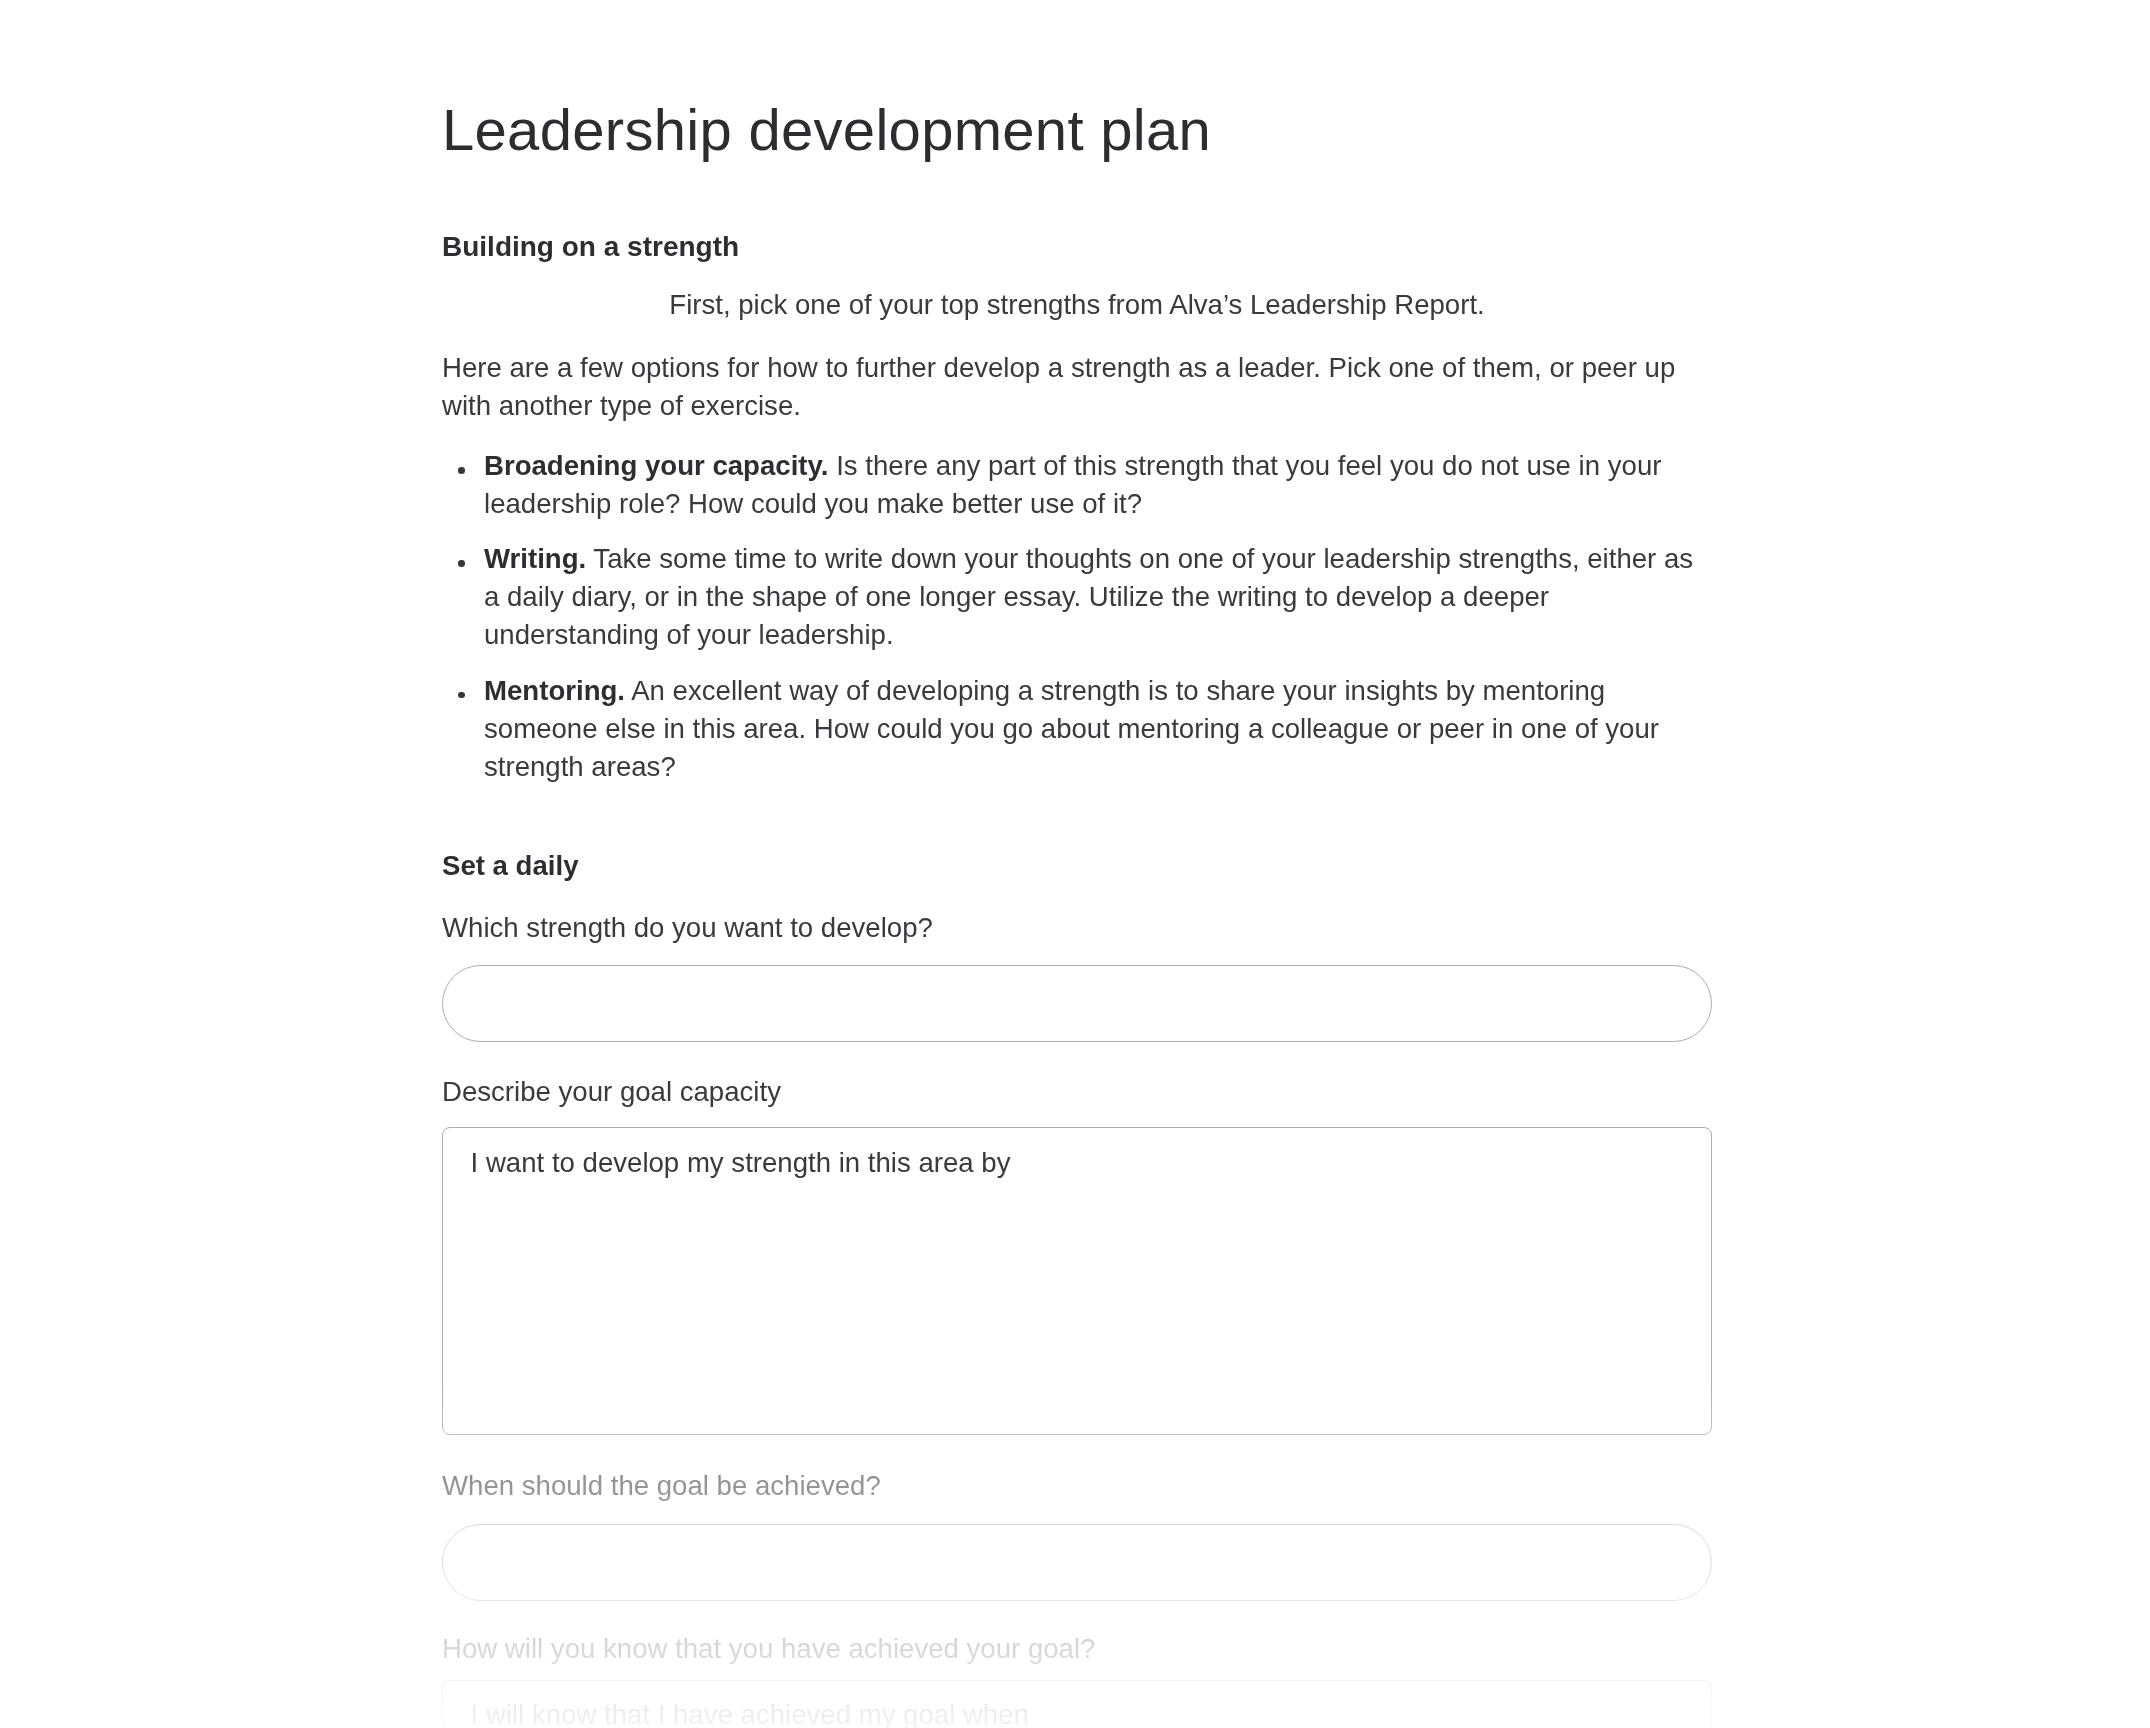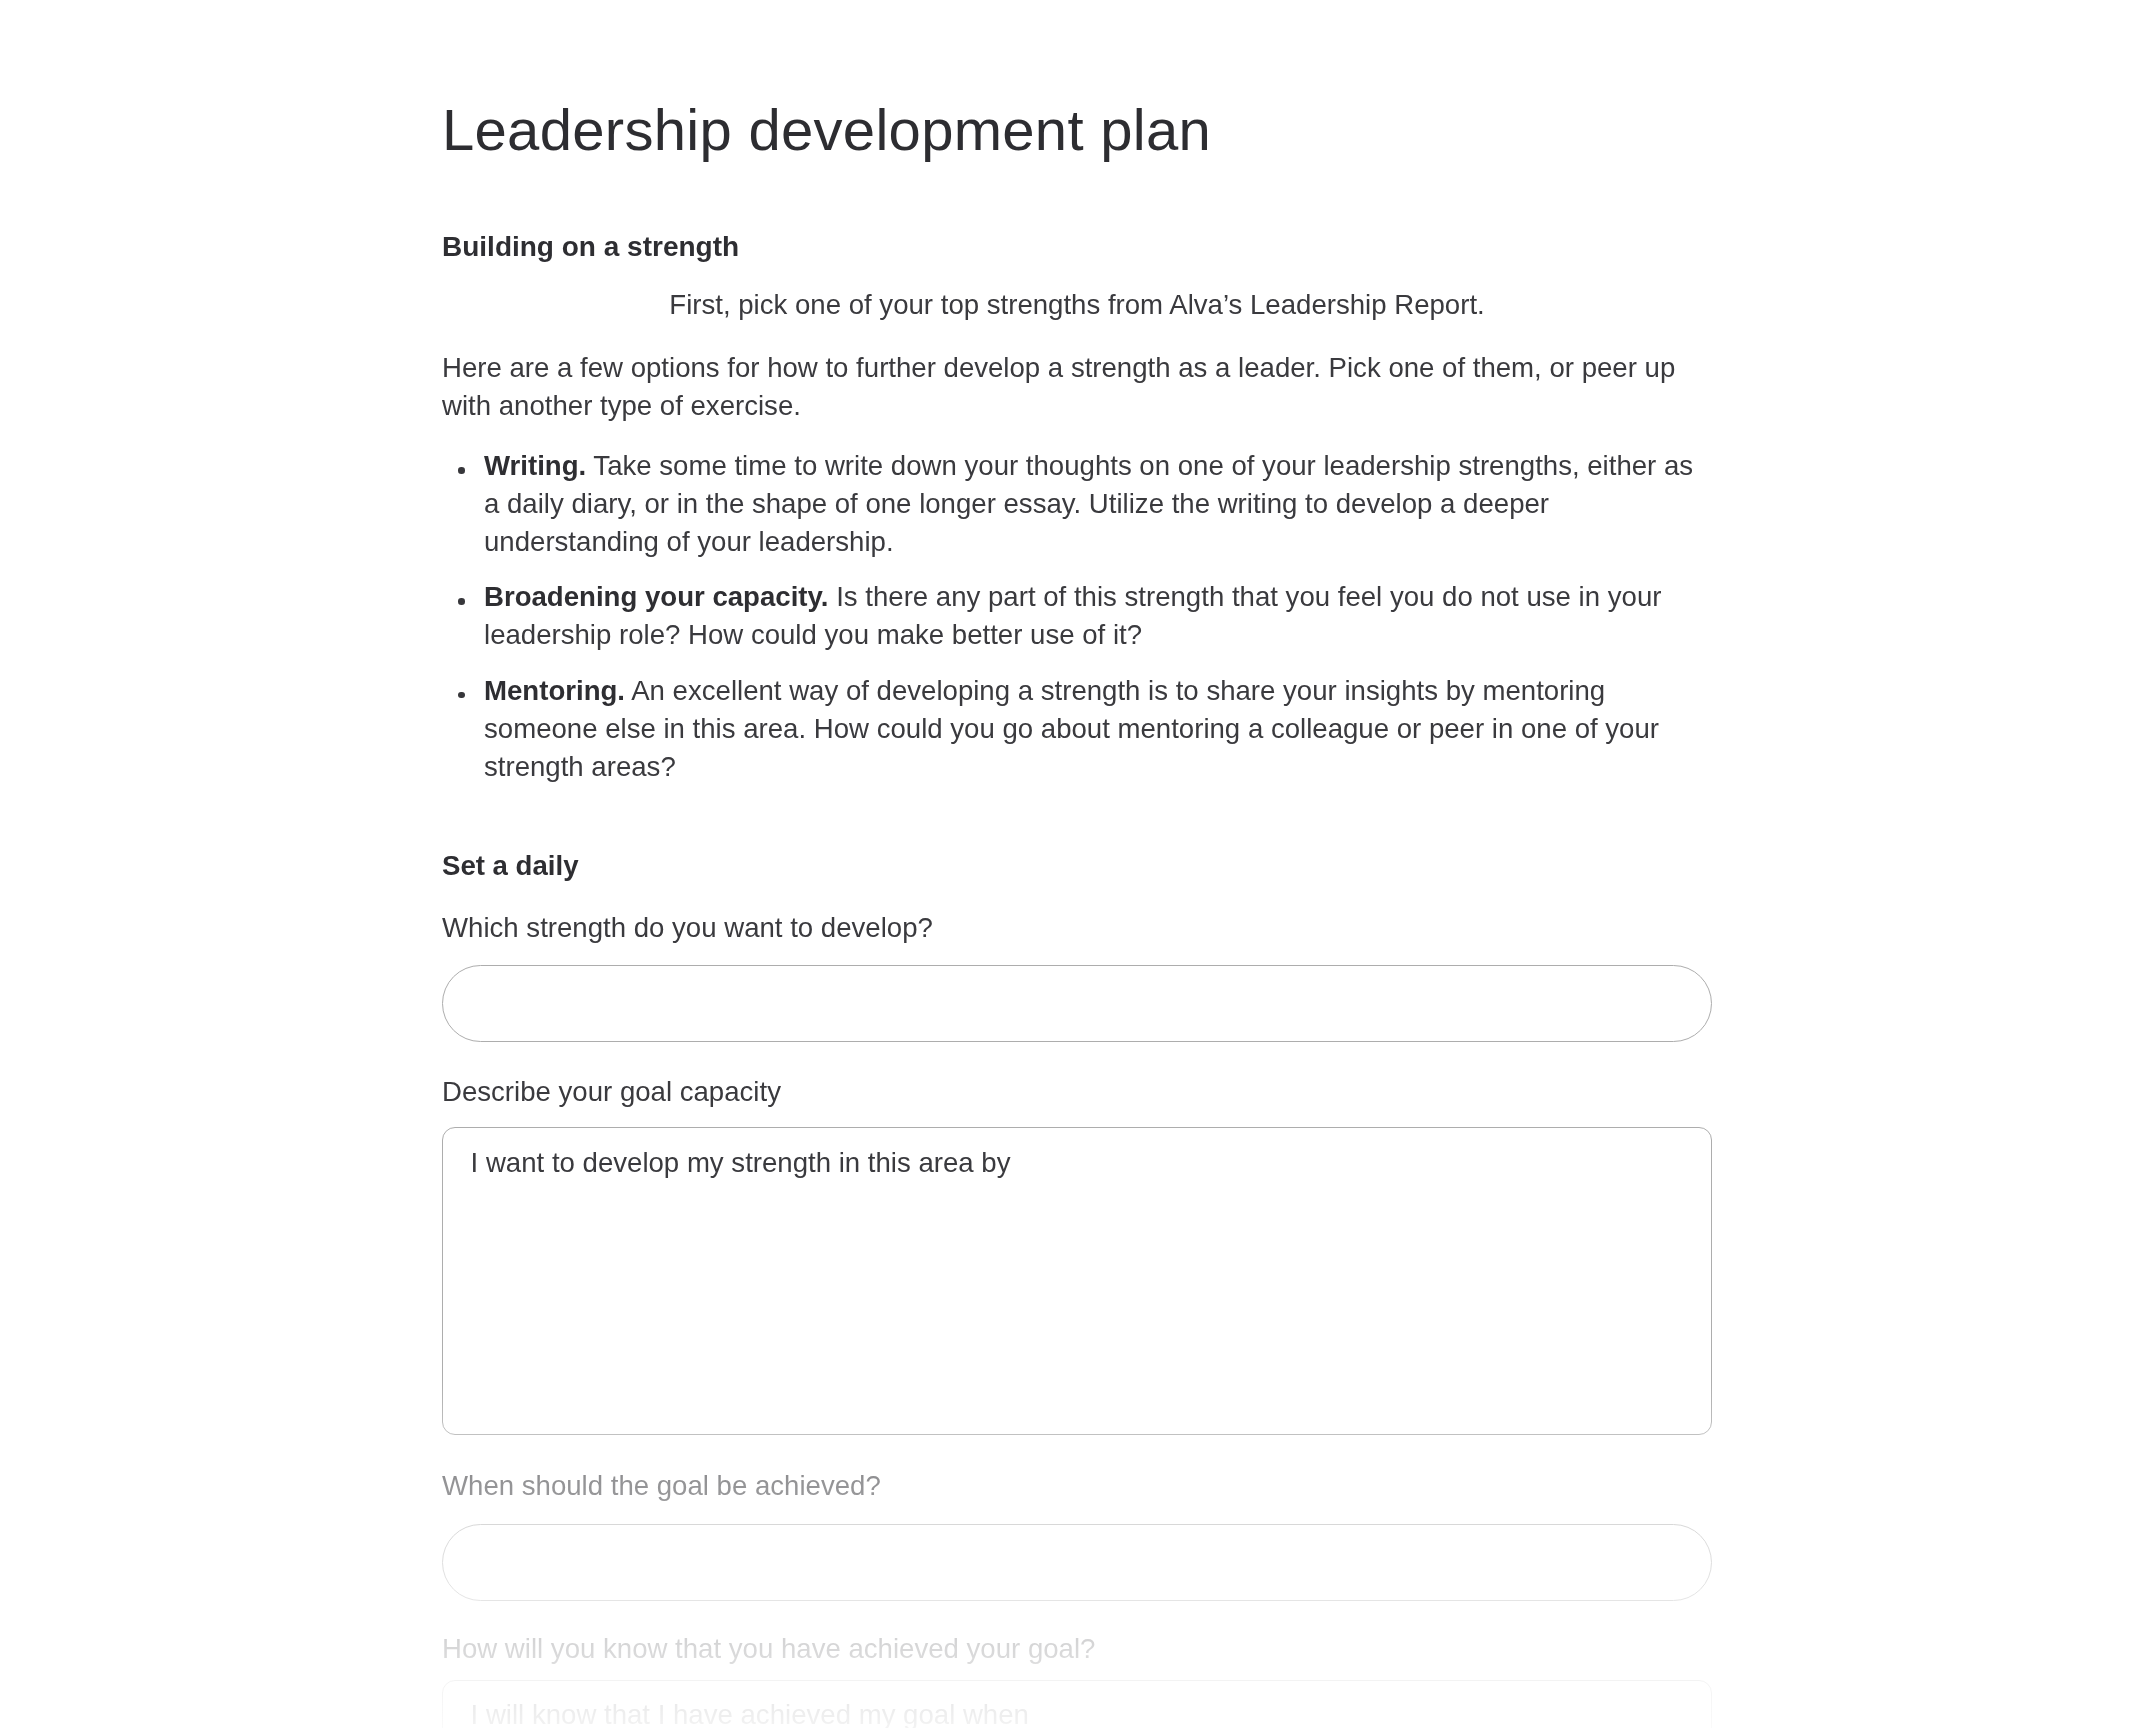--- a/index.html
+++ b/index.html
@@ -88,21 +88,21 @@
     font-size: 27.6px;
     color: #3a3a3e;
     outline: none;
   }
   textarea.text-area {
     display: block;
     margin-top: 15.6px;
     width: 1270px;
     height: 308px;
     border: 1.2px solid #adadad;
-    border-radius: 13px;
+    border-radius: 8px;
     background: #ffffff;
     padding: 15.6px 27.6px;
     font-family: inherit;
     font-size: 27.6px;
     line-height: 38px;
     color: #3a3a3e;
     resize: none;
     outline: none;
     overflow: hidden;
   }
@@ -128,22 +128,22 @@
   <main class="content">
 
     <h1 class="title">Leadership development plan</h1>
 
     <section>
       <h2 class="section-heading">Building on a strength</h2>
       <p class="body-text p1">First, pick one of your top strengths from Alva’s Leadership Report.</p>
       <p class="body-text p2">Here are a few options for how to further develop a strength as a leader. Pick one of them, or peer up with another type of exercise.</p>
 
       <ul class="options-list">
+        <li><span class="bullet-lead">Broadening your capacity.</span> <span>Is there any part of this strength that you feel you do not use in your leadership role? How could you make better use of it?</span></li>
         <li><span class="bullet-lead">Writing.</span> <span>Take some time to write down your thoughts on one of your leadership strengths, either as a daily diary, or in the shape of one longer essay. Utilize the writing to develop a deeper understanding of your leadership.</span></li>
-        <li><span class="bullet-lead">Broadening your capacity.</span> <span>Is there any part of this strength that you feel you do not use in your leadership role? How could you make better use of it?</span></li>
         <li><span class="bullet-lead">Mentoring.</span> <span>An excellent way of developing a strength is to share your insights by mentoring someone else in this area. How could you go about mentoring a colleague or peer in one of your strength areas?</span></li>
       </ul>
     </section>
 
     <section>
       <h3 class="sub-heading">Set a daily</h3>
 
       <div class="field-label">Which strength do you want to develop?</div>
       <input class="text-input" type="text" value="" style="">
 

